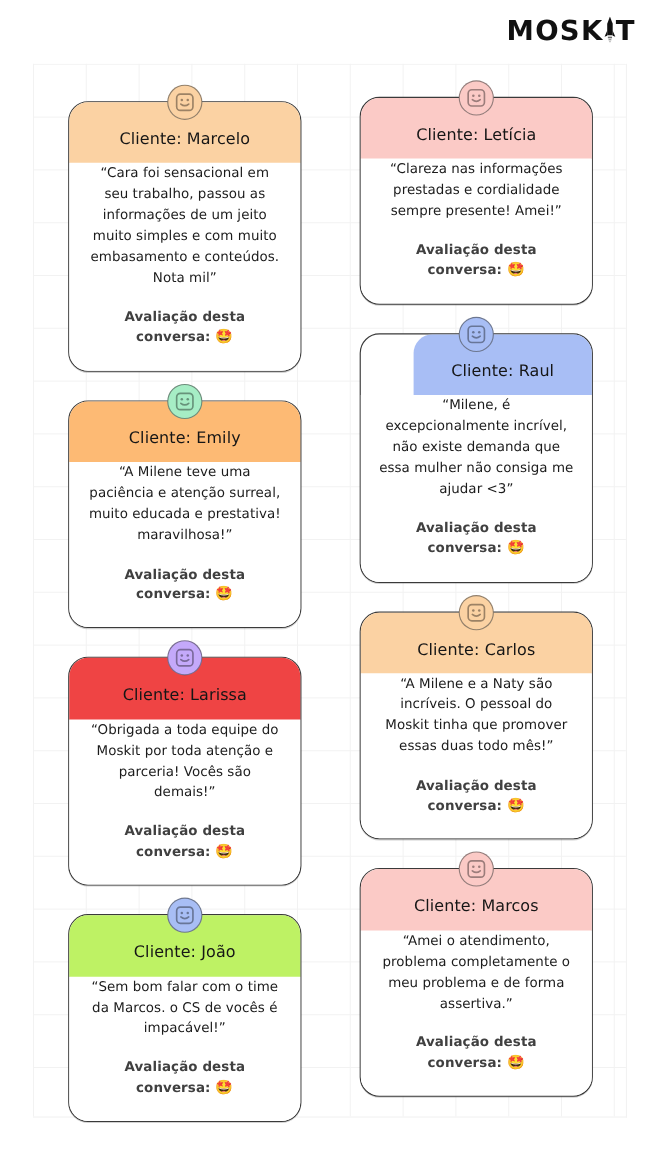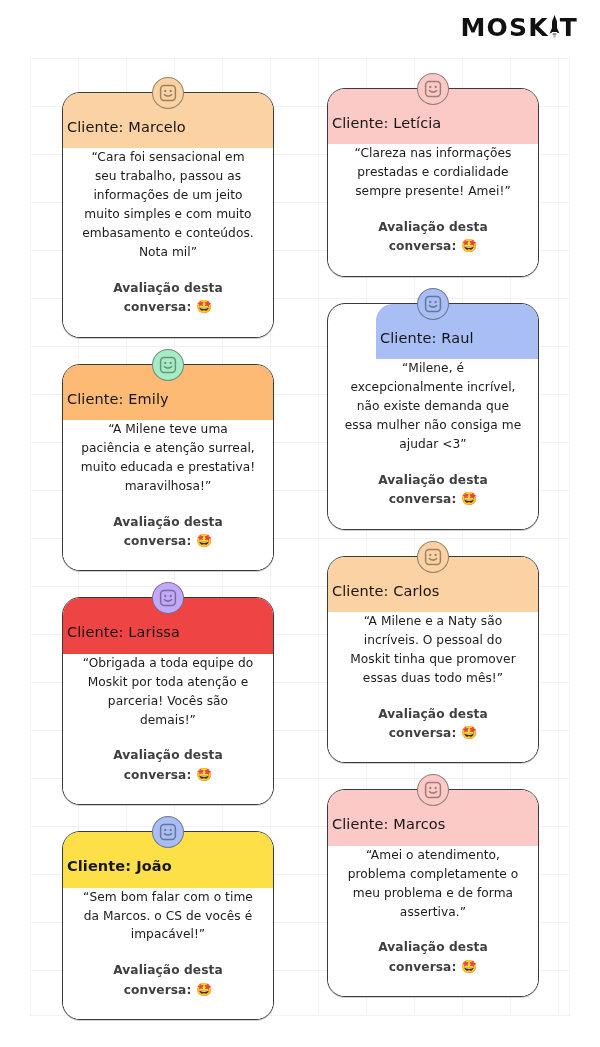--- a/index.html
+++ b/index.html
@@ -83,21 +83,21 @@
     border-radius:50%;
     display:flex; align-items:center; justify-content:center;
     border:1.3px solid rgba(60,60,60,0.55);
     z-index:3;
   }
   .card-badge svg { display:block; }
 
   .card-head {
     border-radius:17px 17px 0 0;
     padding:26px 4px 12px;
-    text-align:left;
+    text-align:center;
     position:relative;
     z-index:1;
   }
   .card-head .name {
     font-family:"DejaVu Sans", sans-serif;
     font-size:14.5px;
     color:#161616;
     line-height:1.2;
     letter-spacing:0.1px;
   }
@@ -209,21 +209,21 @@
       </div>
       <div class="card">
         <div class="card-badge" style="background: rgb(168, 190, 245);">
           <svg width="18" height="18" viewBox="0 0 18 18">
             <rect x="1.6" y="1.6" width="14.8" height="14.8" rx="3.4" ry="3.4" fill="none" stroke="#687698" stroke-width="1.5"></rect>
             <circle cx="6.3" cy="7" r="1.15" fill="#687698"></circle>
             <circle cx="11.7" cy="7" r="1.15" fill="#687698"></circle>
             <path d="M5.4 10.6 Q9 13.6 12.6 10.6" fill="none" stroke="#687698" stroke-width="1.5" stroke-linecap="round"></path>
           </svg>
         </div>
-        <div class="card-head" style="background: #fde047; font-weight: bold;">
+        <div class="card-head" style="background: #bef264;">
           <div class="name">Cliente: João</div>
         </div>
         <div class="card-body">
           <div class="quote">“Sem bom falar com o time da Marcos. o CS de vocês é impacável!”</div>
           <div class="rating"><span>Avaliação desta conversa:</span><span class="emo"> 🤩</span></div>
         </div>
       </div>
     </div>
 
   <div class="col" id="col-right">

